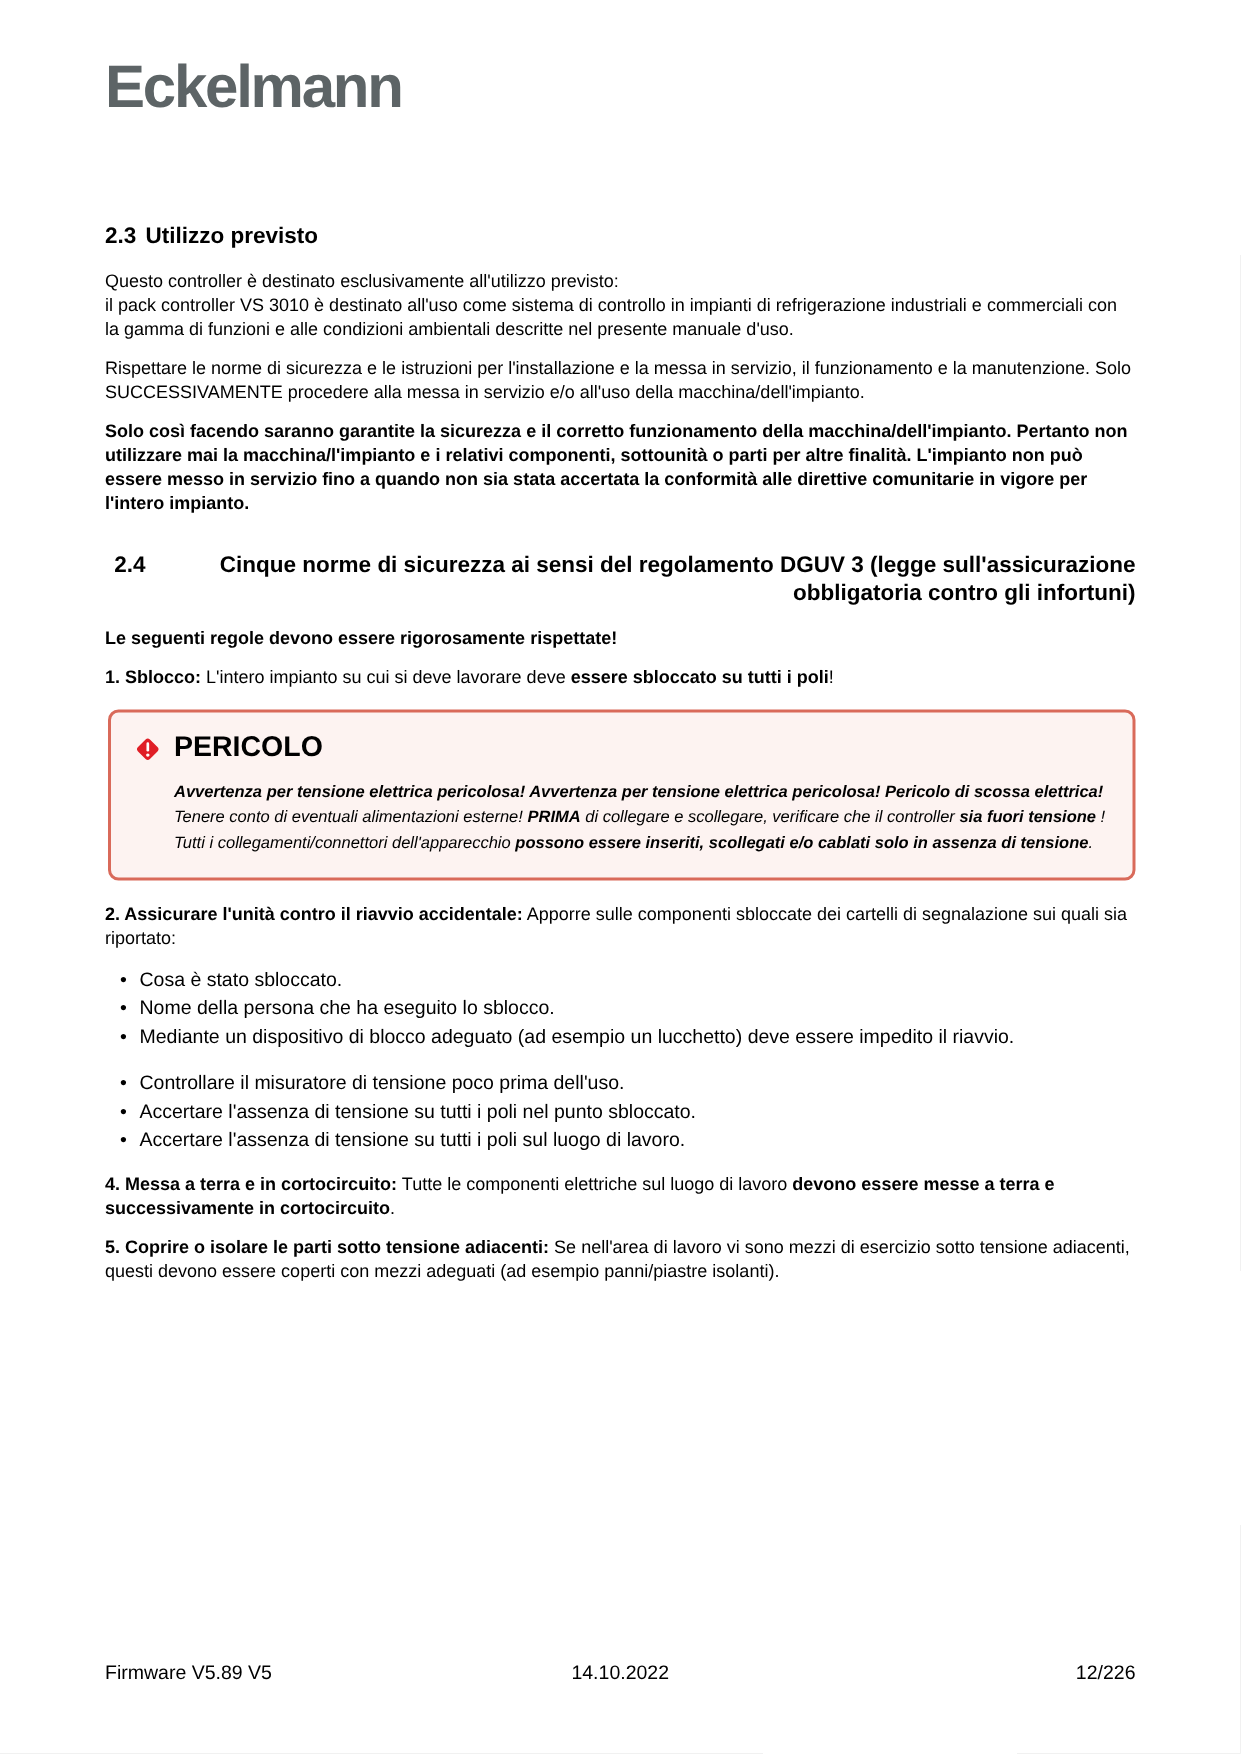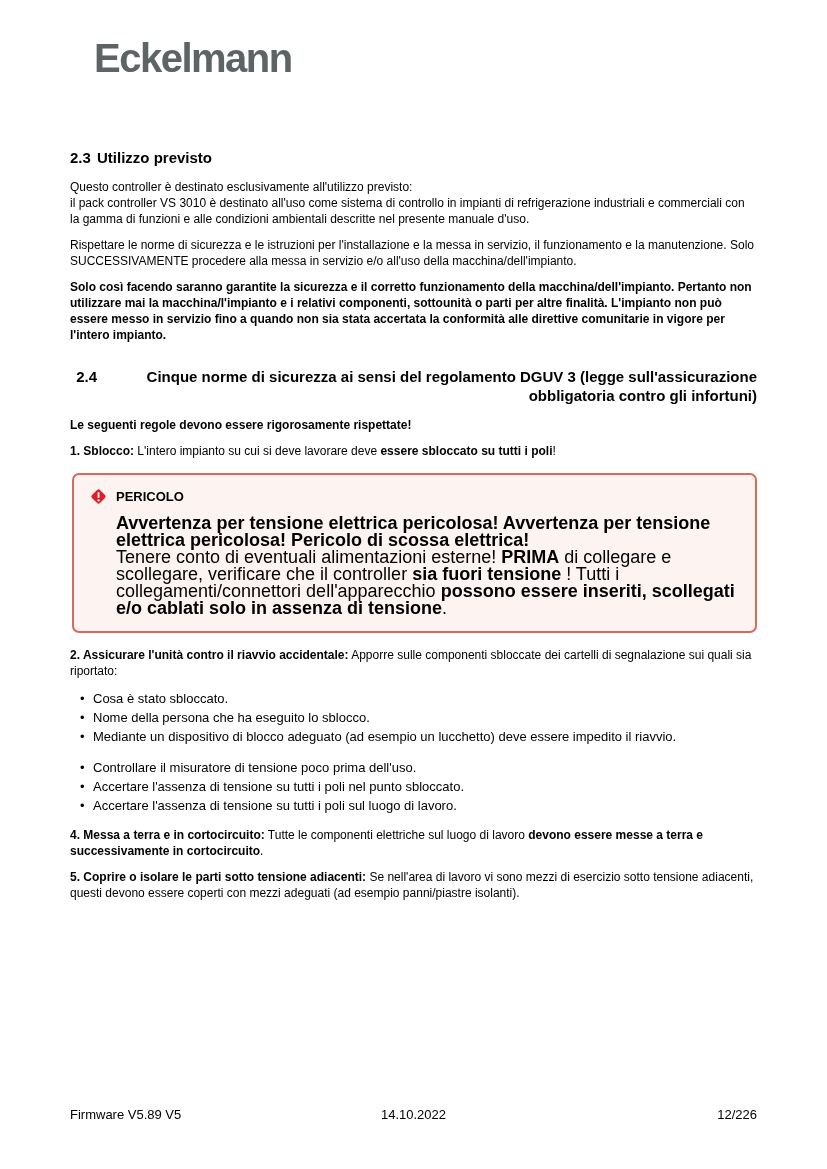--- a/index.html
+++ b/index.html
@@ -14,21 +14,20 @@
     overflow: hidden;
     box-sizing: border-box;
     padding: 38px 70px 0 70px;
   }
   .logo {
     font-size: 40px;
     font-weight: 700;
     letter-spacing: -1.5px;
     color: var(--logo_gray, #5d6466);
     line-height: 1.0;
-    margin-left: 24px;
   }
   .h {
     display: flex;
     font-size: 15px;
     font-weight: 700;
     line-height: 19px;
     margin: 0 0 12px 0;
   }
   .h .h-num { width: 27px; flex-shrink: 0; }
   .h23 { margin-top: 70px; }
@@ -46,25 +45,26 @@
     border-radius: 7px;
     margin: 14px 0 14px 2px;
     padding: 13px 16px 14px 16px;
   }
   .warn-head {
     display: flex;
     align-items: center;
     gap: 9px;
     margin-bottom: 10px;
   }
-  .warn-title { font-size: 13px; font-weight: 700; }
+  .warn-title { font-size: 19px; font-weight: 700; }
   .warn-body {
     margin: 0 0 0 26px;
-    font-size: 18px;
+    font-size: 11px;
     line-height: 17px;
+    font-style: italic;
   }
   ul.bullets {
     list-style: none;
     margin: 4px 0 12px 0;
     padding: 0 0 0 10px;
     font-size: 13px;
     line-height: 19px;
   }
   ul.bullets li { position: relative; padding-left: 13px; }
   ul.bullets li::before {

